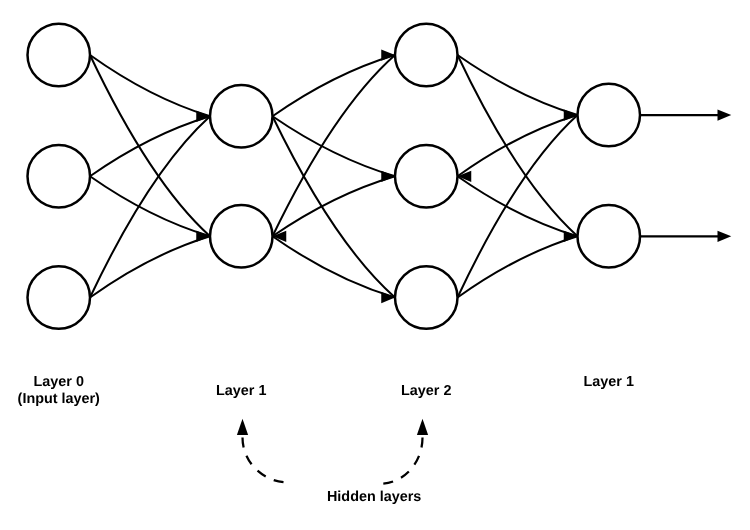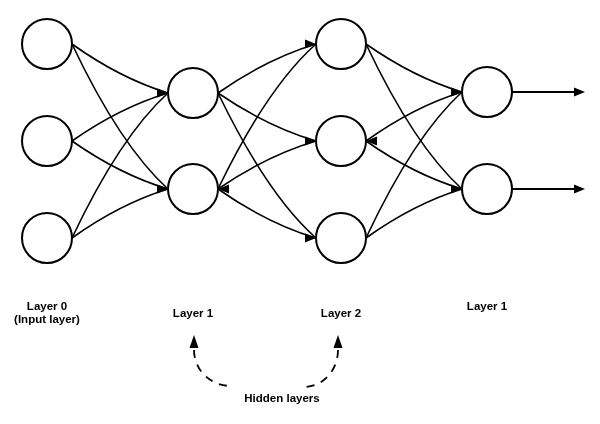--- a/index.html
+++ b/index.html
@@ -97,16 +97,16 @@
   </div>
 
   <div class="layer-label" style="left:341px; top:307px;">
     <div>Layer 2</div>
   </div>
 
   <div class="layer-label" style="left:487px; top:300px;">
     <div>Layer 1</div>
   </div>
 
-  <div class="annotation-label" style="left:282px; top:392px;">
+  <div class="annotation-label" style="left:267px; top:392px;text-align:right;">
     <div>Hidden layers</div>
   </div>
 </div>
 
 </body></html>

